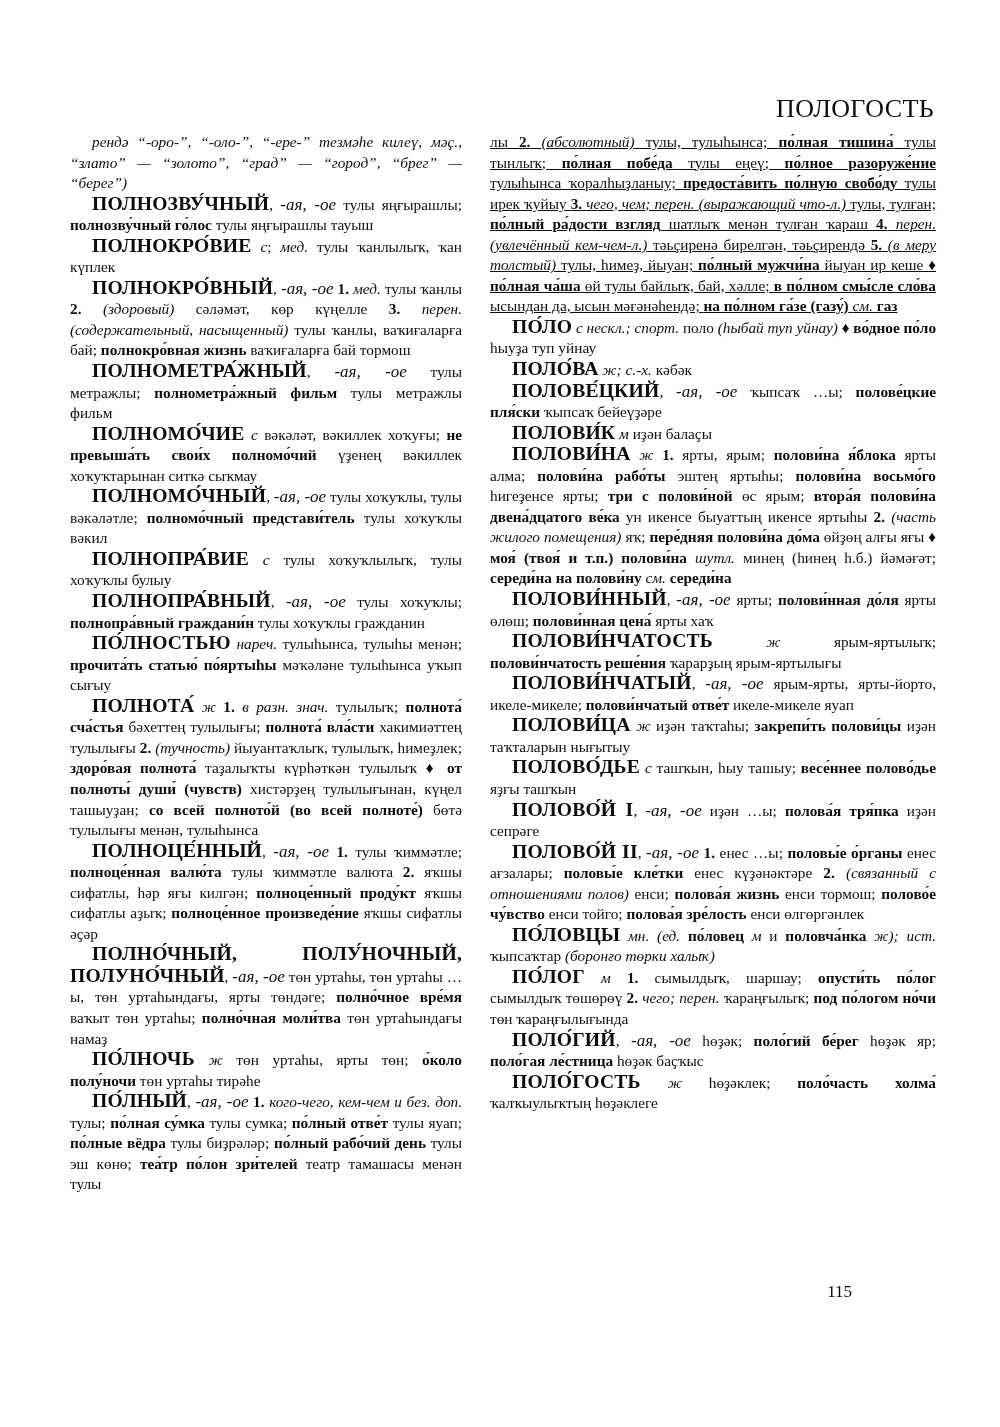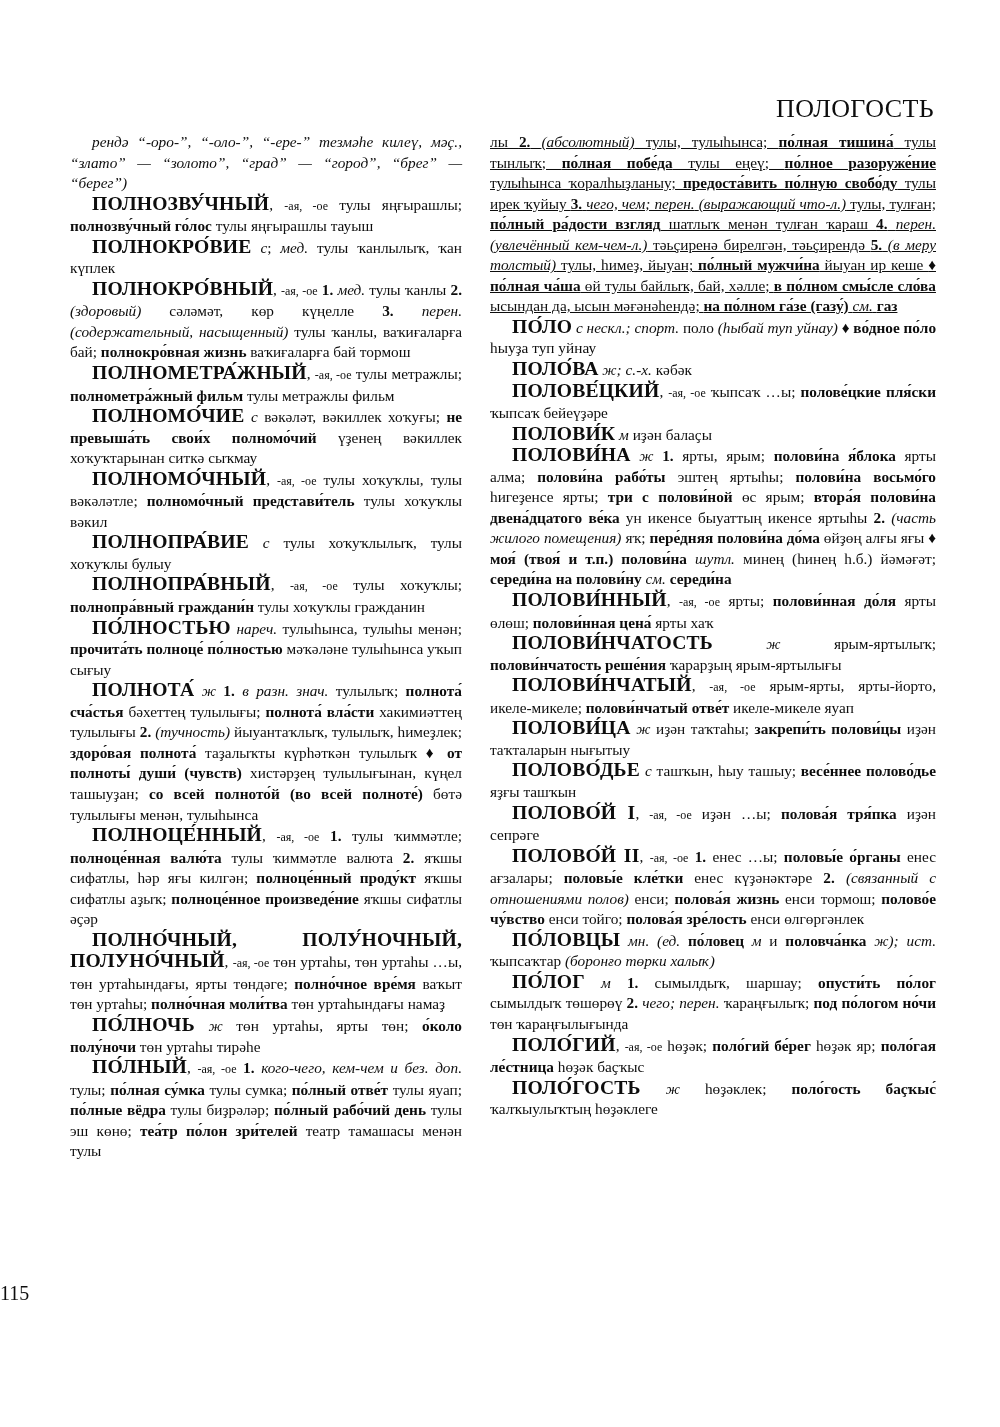--- a/index.html
+++ b/index.html
@@ -59,31 +59,31 @@
   }
   .entry.noind { text-indent: 0; text-decoration: underline; }
   
   .hw {               
     font-weight: bold;
     font-size: 19.6px;
     letter-spacing: 0.2px;
   }
   .b  { font-weight: bold; }
   .i  { font-style: italic; }
-  .sm { font-size: 12px; }   
+  .sm { font-size: 17px; font-style: italic; }   
   .num { font-weight: bold; }
   .dia { font-weight: bold; }  
   
   .folio {
     position: absolute;
     top: 1282px;
     left: 0;
     width: 852px;
-    text-align: left;
-    font-size: 20px;
+    text-align: right;
+    font-size: 17px;
   }
 </style>
 </head>
 <body>
 
 <div class="page">
 
   <div class="runhead">ПОЛОГОСТЬ</div>
 
   <div class="columns">
@@ -102,21 +102,21 @@
       <p class="entry"><span class="hw">ПОЛНОМЕТРА́ЖНЫЙ</span>, <span class="sm">-ая, -ое</span><span> тулы метражлы; </span><span class="b">полнометра́жный фильм</span><span> тулы метражлы фильм</span></p>
 
       <p class="entry"><span class="hw">ПОЛНОМО́ЧИЕ</span> <span class="i">с</span><span> вәкәләт, вәкиллек хоҡуғы; </span><span class="b">не превыша́ть свои́х полномо́чий</span><span> үҙенең вәкиллек хоҡуҡтарынан ситкә сыҡмау</span></p>
 
       <p class="entry"><span class="hw">ПОЛНОМО́ЧНЫЙ</span>, <span class="sm">-ая, -ое</span><span> тулы хоҡуҡлы, тулы вәкәләтле; </span><span class="b">полномо́чный представи́тель</span><span> тулы хоҡуҡлы вәкил</span></p>
 
       <p class="entry"><span class="hw">ПОЛНОПРА́ВИЕ</span> <span class="i">с</span><span> тулы хоҡуҡлылыҡ, тулы хоҡуҡлы булыу</span></p>
 
       <p class="entry"><span class="hw">ПОЛНОПРА́ВНЫЙ</span>, <span class="sm">-ая, -ое</span><span> тулы хоҡуҡлы; </span><span class="b">полнопра́вный граждани́н</span><span> тулы хоҡуҡлы гражданин</span></p>
 
-      <p class="entry"><span class="hw">ПО́ЛНОСТЬЮ</span> <span class="i">нареч.</span><span> тулыһынса, тулыһы менән; </span><span class="b">прочита́ть полноце́ по́лностью</span><span> мәҡәләне тулыһынса уҡып сығыу</span></p>
+      <p class="entry"><span class="hw">ПО́ЛНОСТЬЮ</span> <span class="i">нареч.</span><span> тулыһынса, тулыһы менән; </span><span class="b">прочита́ть статью́ по́яртыһы</span><span> мәҡәләне тулыһынса уҡып сығыу</span></p>
 
       <p class="entry"><span class="hw">ПОЛНОТА́</span> <span class="i">ж</span> <span class="num">1.</span> <span class="i">в разн. знач.</span><span> тулылыҡ; </span><span class="b">полнота́ сча́стья</span><span> бәхеттең тулылығы; </span><span class="b">полнота́ вла́сти</span><span> хакимиәттең тулылығы </span><span class="num">2.</span> <span class="i">(тучность)</span><span> йыуантаҡлыҡ, тулылыҡ, һимеҙлек; </span><span class="b">здоро́вая полнота́</span><span> таҙалыҡты күрһәткән тулылыҡ </span><span class="dia">♦</span> <span class="b">от полноты́ души́ (чувств)</span><span> хистәрҙең тулылығынан, күңел ташыуҙан; </span><span class="b">со всей полното́й (во всей полноте́)</span><span> бөтә тулылығы менән, тулыһынса</span></p>
 
 
       <p class="entry"><span class="hw">ПОЛНОЦЕ́ННЫЙ</span>, <span class="sm">-ая, -ое</span> <span class="num">1.</span><span> тулы ҡиммәтле; </span><span class="b">полноце́нная валю́та</span><span> тулы ҡиммәтле валюта </span><span class="num">2.</span><span> яҡшы сифатлы, һәр яғы килгән; </span><span class="b">полноце́нный проду́кт</span><span> яҡшы сифатлы аҙыҡ; </span><span class="b">полноце́нное произведе́ние</span><span> яҡшы сифатлы әҫәр</span></p>
 
       <p class="entry"><span class="hw">ПОЛНО́ЧНЫЙ, ПОЛУ́НОЧНЫЙ, ПОЛУНО́ЧНЫЙ</span>, <span class="sm">-ая, -ое</span><span> төн уртаһы, төн уртаһы …ы, төн уртаһындағы, ярты төндәге; </span><span class="b">полно́чное вре́мя</span><span> ваҡыт төн уртаһы; </span><span class="b">полно́чная моли́тва</span><span> төн уртаһындағы намаҙ</span></p>
 
       <p class="entry"><span class="hw">ПО́ЛНОЧЬ</span> <span class="i">ж</span><span> төн уртаһы, ярты төн; </span><span class="b">о́коло полу́ночи</span><span> төн уртаһы тирәһе</span></p>
 
@@ -152,20 +152,20 @@
       <p class="entry"><span class="hw">ПОЛОВО́Й I</span>, <span class="sm">-ая, -ое</span><span> иҙән …ы; </span><span class="b">полова́я тря́пка</span><span> иҙән сепрәге</span></p>
 
       <p class="entry"><span class="hw">ПОЛОВО́Й II</span>, <span class="sm">-ая, -ое</span> <span class="num">1.</span><span> енес …ы; </span><span class="b">половы́е о́рганы</span><span> енес ағзалары; </span><span class="b">половы́е кле́тки</span><span> енес күҙәнәктәре </span><span class="num">2.</span> <span class="i">(связанный с отношениями полов)</span><span> енси; </span><span class="b">полова́я жизнь</span><span> енси тормош; </span><span class="b">полово́е чу́вство</span><span> енси тойго; </span><span class="b">полова́я зре́лость</span><span> енси өлгөргәнлек</span></p>
 
       <p class="entry"><span class="hw">ПО́ЛОВЦЫ</span> <span class="i">мн.</span> <span class="i">(ед.</span> <span class="b">по́ловец</span> <span class="i">м</span><span> и </span><span class="b">половча́нка</span> <span class="i">ж);</span> <span class="i">ист.</span><span> ҡыпсаҡтар </span><span class="i">(боронғо төрки халыҡ)</span></p>
 
       <p class="entry"><span class="hw">ПО́ЛОГ</span> <span class="i">м</span> <span class="num">1.</span><span> сымылдыҡ, шаршау; </span><span class="b">опусти́ть по́лог</span><span> сымылдыҡ төшөрөү </span><span class="num">2.</span> <span class="i">чего; перен.</span><span> ҡараңғылыҡ; </span><span class="b">под по́логом но́чи</span><span> төн ҡараңғылығында</span></p>
 
       <p class="entry"><span class="hw">ПОЛО́ГИЙ</span>, <span class="sm">-ая, -ое</span><span> һөҙәк; </span><span class="b">поло́гий бе́рег</span><span> һөҙәк яр; </span><span class="b">поло́гая ле́стница</span><span> һөҙәк баҫҡыс</span></p>
 
-      <p class="entry"><span class="hw">ПОЛО́ГОСТЬ</span> <span class="i">ж</span><span> һөҙәклек; </span><span class="b">поло́гость баҫҡыс́</span><span> ҡалҡыулыҡтың һөҙәклеге</span></p>
+      <p class="entry"><span class="hw">ПОЛО́ГОСТЬ</span> <span class="i">ж</span><span> һөҙәклек; </span><span class="b">поло́часть холма́</span><span> ҡалҡыулыҡтың һөҙәклеге</span></p>
 
     </div>
   </div>
 
   <div class="folio">115</div>
 
 </div>
 
 </body></html>

